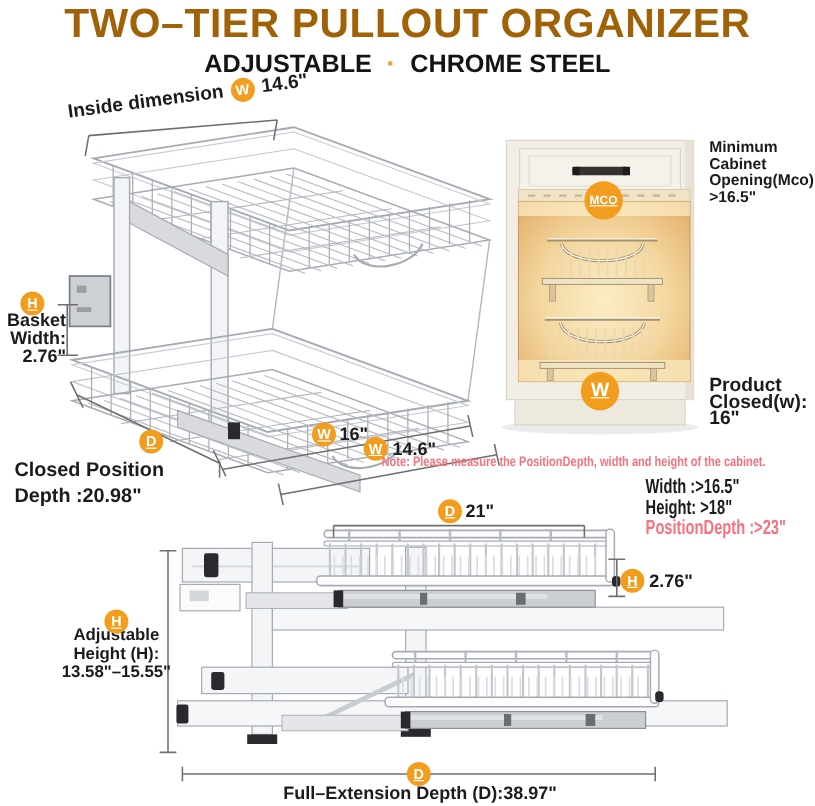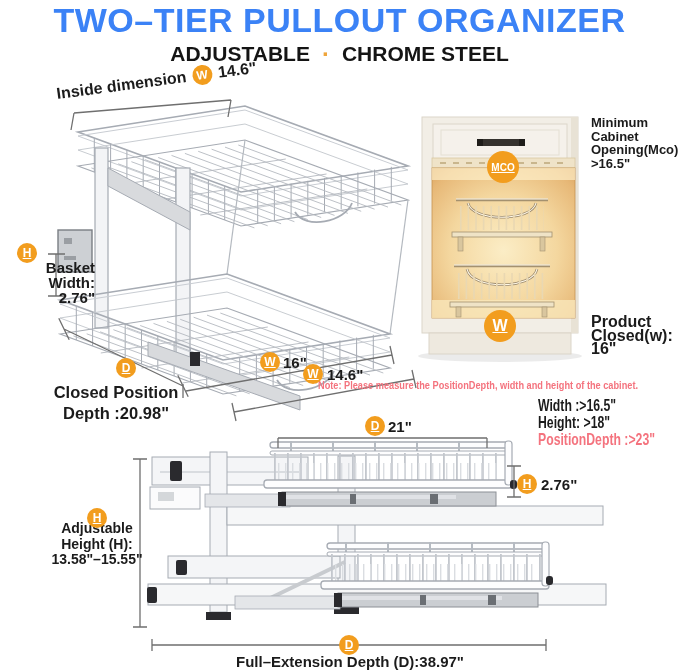--- a/index.html
+++ b/index.html
@@ -1,20 +1,20 @@
 <!DOCTYPE html>
 <html><head>
 <meta charset="utf-8">
 <style>
   html,body{margin:0;padding:0;background:#ffffff;}
   .canvas{position:relative;width:679px;height:672px;background:#fff;overflow:hidden;
           font-family:"Liberation Sans",sans-serif;color:#1b1b1b;}
   .abs{position:absolute;white-space:nowrap;}
   .title{top:1px;left:0;width:679px;text-align:center;font-size:34px;font-weight:bold;
-         letter-spacing:.5px;color:#3b82f6;}
+         letter-spacing:.5px;color:#a16207;}
   .subtitle{top:42px;left:0;width:679px;display:flex;justify-content:center;align-items:center;
             font-size:21px;font-weight:bold;color:#141414;}
   .subtitle .sep{color:#efa53b;font-size:24px;margin:0 12px;line-height:20px;}
   .badge{position:absolute;background:#f29d1e;color:#fff;border-radius:50%;
          display:flex;align-items:center;justify-content:center;font-weight:bold;z-index:5;text-decoration:underline;}
   .b20{width:20px;height:20px;font-size:12px;}
   .b32{width:32px;height:32px;font-size:16px;}
   .bmco{width:32px;height:32px;font-size:10px;}
   .lbl{position:absolute;font-weight:bold;color:#1b1b1b;white-space:nowrap;z-index:4;}
   .s15{font-size:15px;}
@@ -182,28 +182,28 @@
     <span>CHROME STEEL</span>
   </div>
 
   <div class="abs rot" style="left:58px;top:84px;font-size:16px;font-weight:bold;">
     <span>Inside dimension</span>
     <span class="ibadge">W</span>
     <span>14.6"</span>
   </div>
 
   <div class="badge b20" style="left:17px;top:243px;">H</div>
-  <div class="blk" style="left:0px;top:260px;width:55px;text-align:right;font-size:15px;line-height:15px;padding-left:40px;">
+  <div class="blk" style="left:0px;top:260px;width:55px;text-align:right;font-size:15px;line-height:15px;">
     <div>Basket</div>
     <div>Width:</div>
     <div>2.76"</div>
   </div>
 
   <div class="badge b20" style="left:116px;top:358px;">D</div>
-  <div class="blk" style="left:36px;top:382px;width:160px;text-align:center;font-size:16.5px;line-height:21px;">
+  <div class="blk" style="left:12px;top:382px;width:160px;text-align:left;font-size:16.5px;line-height:21px;">
     <div>Closed Position</div>
     <div>Depth :20.98"</div>
   </div>
 
   <div class="badge b20" style="left:260px;top:352px;">W</div>
   <div class="lbl s15" style="left:283px;top:354px;">16"</div>
   <div class="badge b20" style="left:303px;top:364px;">W</div>
   <div class="lbl s15" style="left:327px;top:366px;">14.6"</div>
 
   <div class="badge bmco" style="left:487px;top:151px;">MCO</div>

